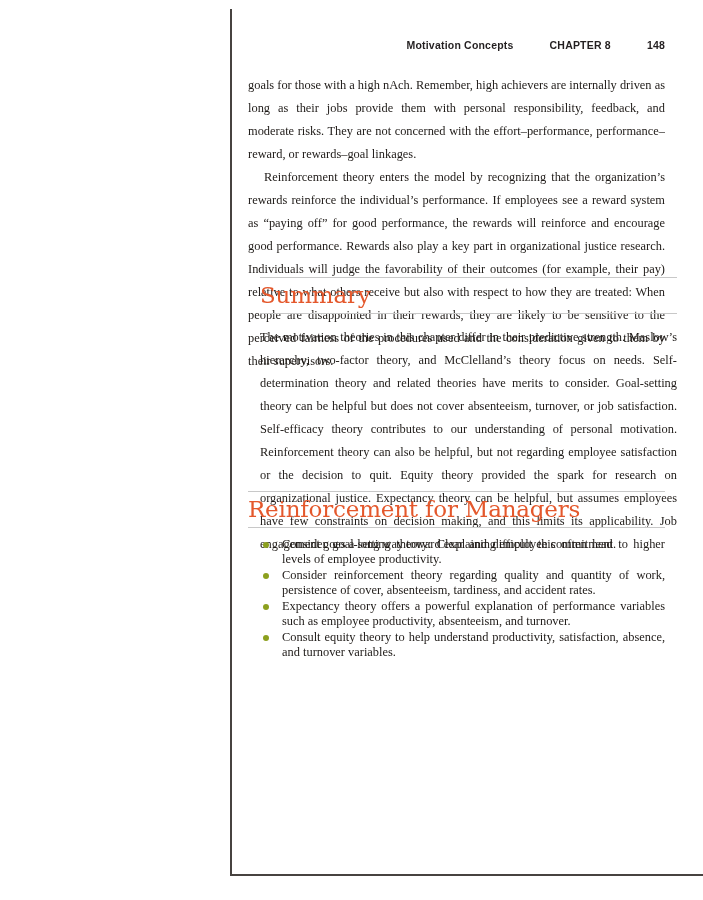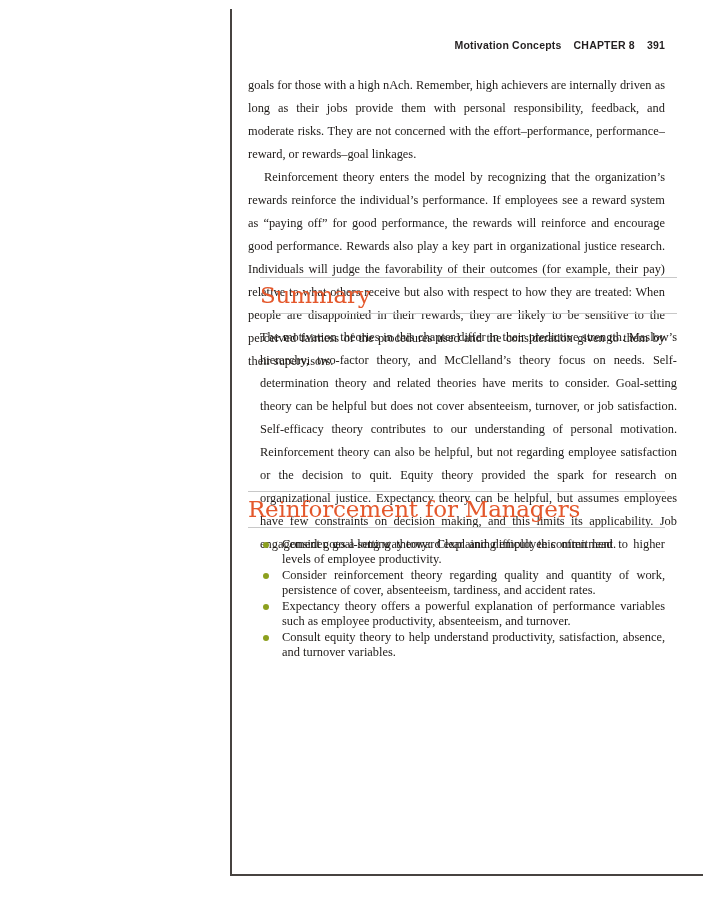--- a/index.html
+++ b/index.html
@@ -43,21 +43,21 @@
   }
   
   .running-header {
     position: absolute;
     top: 39px;
     left: 0;
     width: 417px;
     display: flex;
     justify-content: flex-end;
     align-items: baseline;
-    gap: 12px;
+    gap: 36px;
     font-family: "Liberation Sans", sans-serif;
     font-weight: bold;
     font-size: 10.5px;
     letter-spacing: 0.2px;
     color: #231f20;
     white-space: nowrap;
   }
   
   .bodytext {
     font-family: "Liberation Serif", serif;
@@ -118,21 +118,21 @@
 <div class="page">
 
   <div class="edge-left"></div>
   <div class="edge-bottom"></div>
 
   <div class="content">
 
     <div class="running-header">
       <span>Motivation Concepts</span>
       <span>CHAPTER 8</span>
-      <span>391</span>
+      <span>148</span>
     </div>
 
     <div class="group-top">
       <p class="bodytext">goals for those with a high nAch. Remember, high achievers are internally driven as long as their jobs provide them with personal responsibility, feedback, and moderate risks. They are not concerned with the effort–performance, performance–reward, or rewards–goal linkages.</p>
       <p class="bodytext indent">Reinforcement theory enters the model by recognizing that the organization’s rewards reinforce the individual’s performance. If employees see a reward system as “paying off” for good performance, the rewards will reinforce and encourage good performance. Rewards also play a key part in organizational justice research. Individuals will judge the favorability of their outcomes (for example, their pay) relative to what others receive but also with respect to how they are treated: When people are disappointed in their rewards, they are likely to be sensitive to the perceived fairness of the procedures used and the consideration given to them by their supervisors.</p>
     </div>
 
     <div class="group-summary">
       <div class="rule"></div>
       <h2 class="section-title">Summary</h2>

